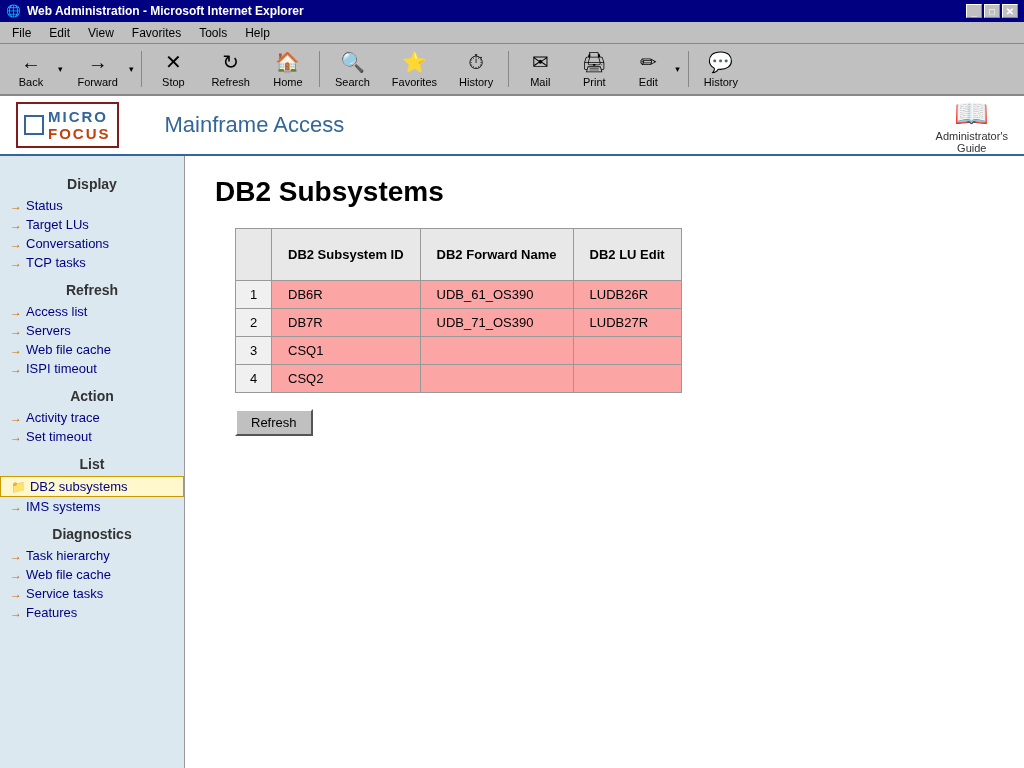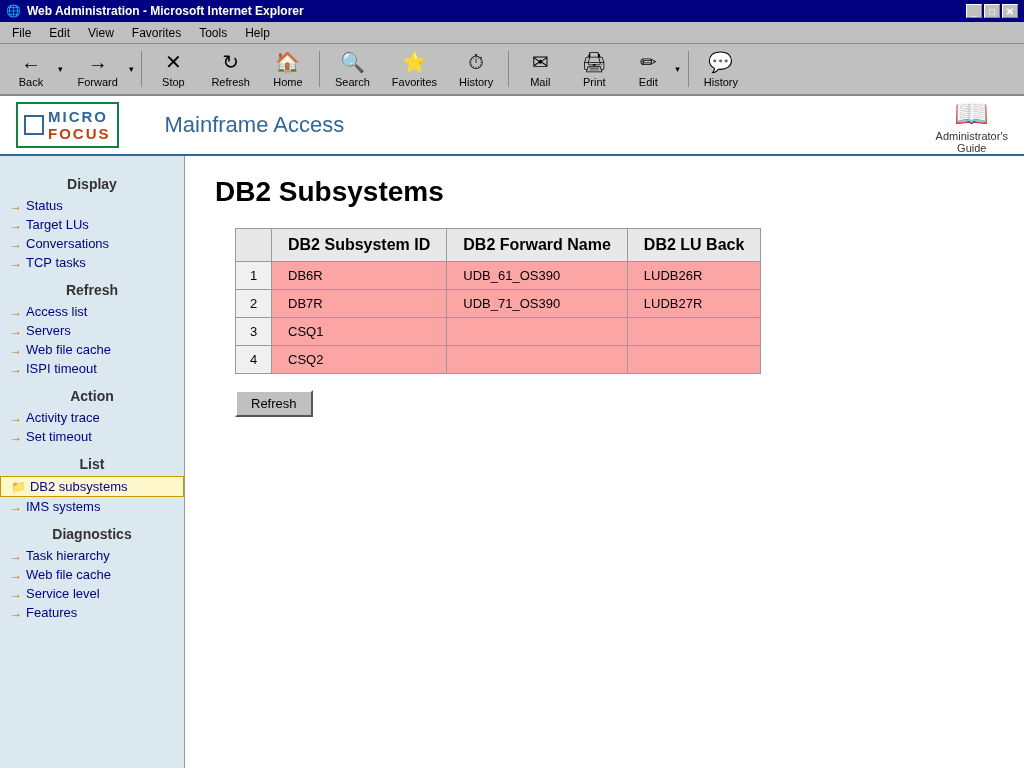--- a/index.html
+++ b/index.html
@@ -145,21 +145,21 @@
       align-items: center;
       padding: 0 16px;
       justify-content: space-between;
     }
     .header-logo {
       display: flex;
       align-items: center;
       gap: 10px;
     }
     .logo-box {
-      border: 2px solid #15803d;
+      border: 2px solid #7f1d1d;
       padding: 4px 6px;
       display: flex;
       align-items: center;
       gap: 4px;
     }
     .logo-square {
       width: 20px; height: 20px;
       border: 2px solid #336699;
       background: white;
     }
@@ -188,22 +188,22 @@
     }
 
     
     .data-table {
       border-collapse: collapse;
       margin-left: 20px;
     }
     .data-table th {
       background: #e8e8e8;
       border: 1px solid #999;
-      padding: 7px 16px;
-      font-size: 16px;
+      padding: 18px 16px;
+      font-size: 13px;
       font-weight: bold;
       text-align: left;
     }
     .data-table td {
       border: 1px solid #999;
       padding: 6px 16px;
       font-size: 13px;
       background: #fca5a5;
     }
     .data-table td.row-num {
@@ -400,38 +400,38 @@
     <a class="sidebar-item">
       <span class="arrow">→</span>
       <span>Task hierarchy</span>
     </a>
     <a class="sidebar-item">
       <span class="arrow">→</span>
       <span>Web file cache</span>
     </a>
     <a class="sidebar-item">
       <span class="arrow">→</span>
-      <span>Service level</span>
+      <span>Service tasks</span>
     </a>
     <a class="sidebar-item">
       <span class="arrow">→</span>
       <span>Features</span>
     </a>
   </div>
 
   <div class="content">
     <div class="page-title">DB2 Subsystems</div>
 
     <table class="data-table">
       <thead>
         <tr>
           <th style="width:36px;background:#e8e8e8;"></th>
           <th>DB2 Subsystem ID</th>
           <th>DB2 Forward Name</th>
-          <th>DB2 LU Back</th>
+          <th>DB2 LU Edit</th>
         </tr>
       </thead>
       <tbody id="table-body">
       <tr>
     <td class="row-num">1</td>
     <td>DB6R</td>
     <td>UDB_61_OS390</td>
     <td>LUDB26R</td>
   </tr>
           <tr>

